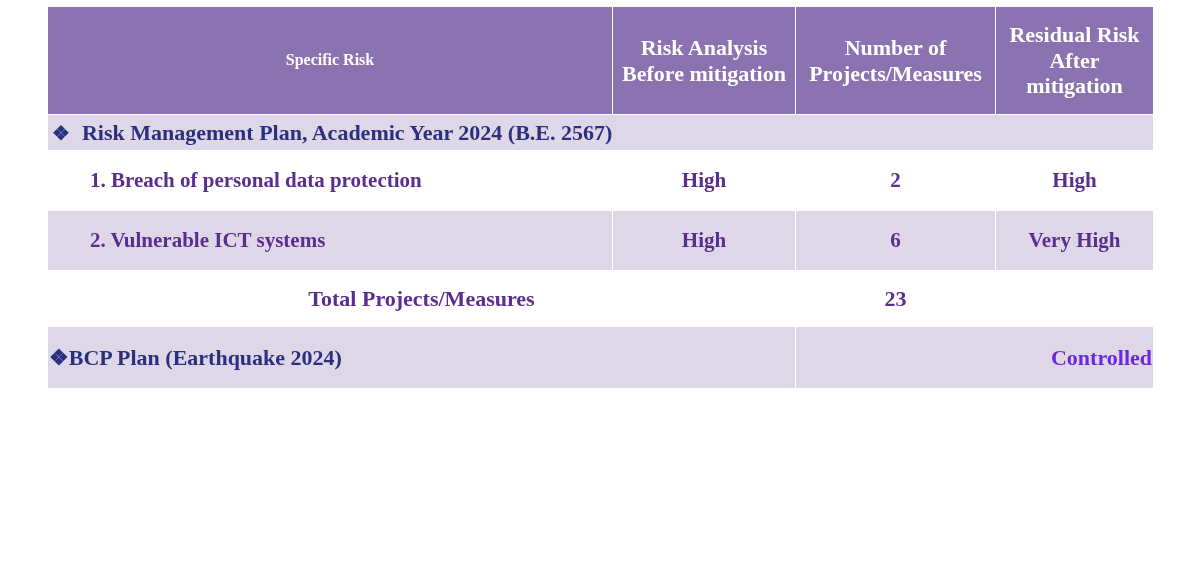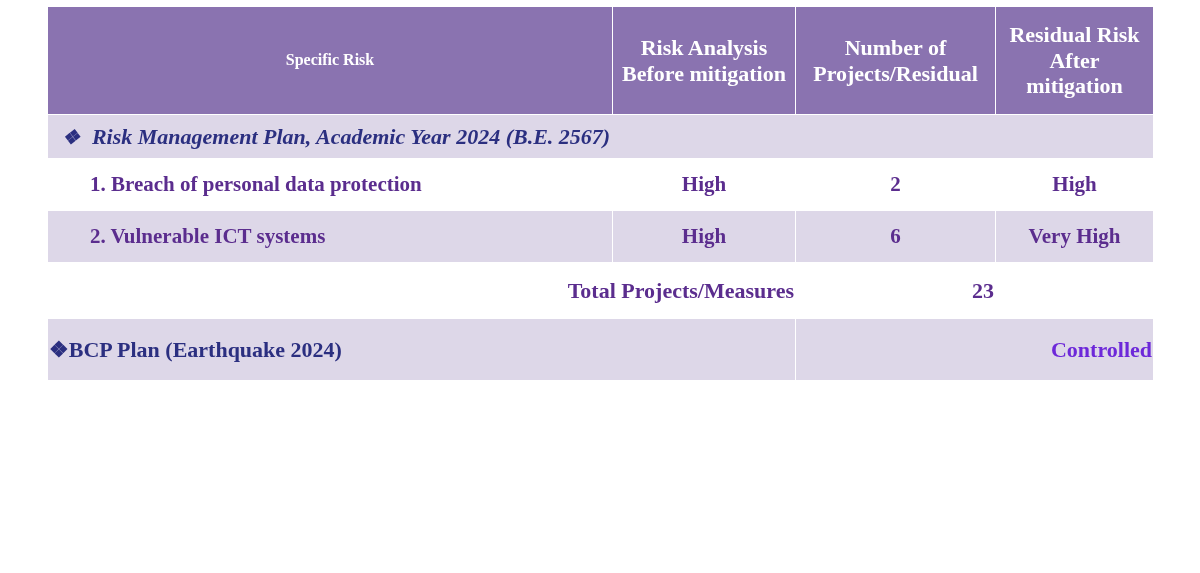--- a/index.html
+++ b/index.html
@@ -60,37 +60,36 @@
   }
 
   tbody td {
     border: 1px solid #ffffff;
     vertical-align: middle;
     box-sizing: border-box;
   }
 
   tr.section-row td {
     background: #ddd7e8;
-    height: 44px;
-    padding-left: 14px;
+    height: 36px;
+    padding-left: 4px;
     color: #2b2f80;
     font-weight: bold;
     font-size: 22px;
     text-align: left;
-    font-style: italic;
   }
 
   tr.section-row td .diamond {
     color: #2b2f80;
     font-size: 20px;
     margin-right: 12px;
   }
 
   tr.data-row td {
-    height: 52px;
+    height: 60px;
     font-size: 21px;
     font-weight: bold;
     color: #5b2d8e;
   }
 
   tr.data-row td.label {
     text-align: left;
     padding-left: 42px;
     color: #5b2d8e;
     font-size: 21px;
@@ -109,21 +108,21 @@
     font-weight: bold;
     font-size: 21px;
   }
 
   tr.total-row td {
     background: #ffffff;
     height: 56px;
     font-size: 22px;
     font-weight: bold;
     color: #5b2d8e;
-    text-align: right;
+    text-align: center;
   }
 
   tr.total-row td.blank { background: #ffffff; }
 
   tr.bcp-row td {
     background: #ddd7e8;
     height: 62px;
     font-size: 22px;
     font-weight: bold;
     color: #2b2f80;
@@ -147,21 +146,21 @@
       <colgroup>
         <col class="c1">
           <col class="c2">
           <col class="c3">
           <col class="c4">
       </colgroup>
       <thead>
         <tr>
           <th class="specific">Specific Risk</th>
           <th>Risk Analysis Before mitigation</th>
-          <th>Number of Projects/Residual</th>
+          <th>Number of Projects/Measures</th>
           <th>Residual Risk After mitigation</th>
         </tr>
       </thead>
       <tbody>
         <tr class="section-row">
           <td colspan="4">
             <span class="diamond">❖</span><span>Risk Management Plan, Academic Year 2024 (B.E. 2567)</span>
           </td>
         </tr>
 

